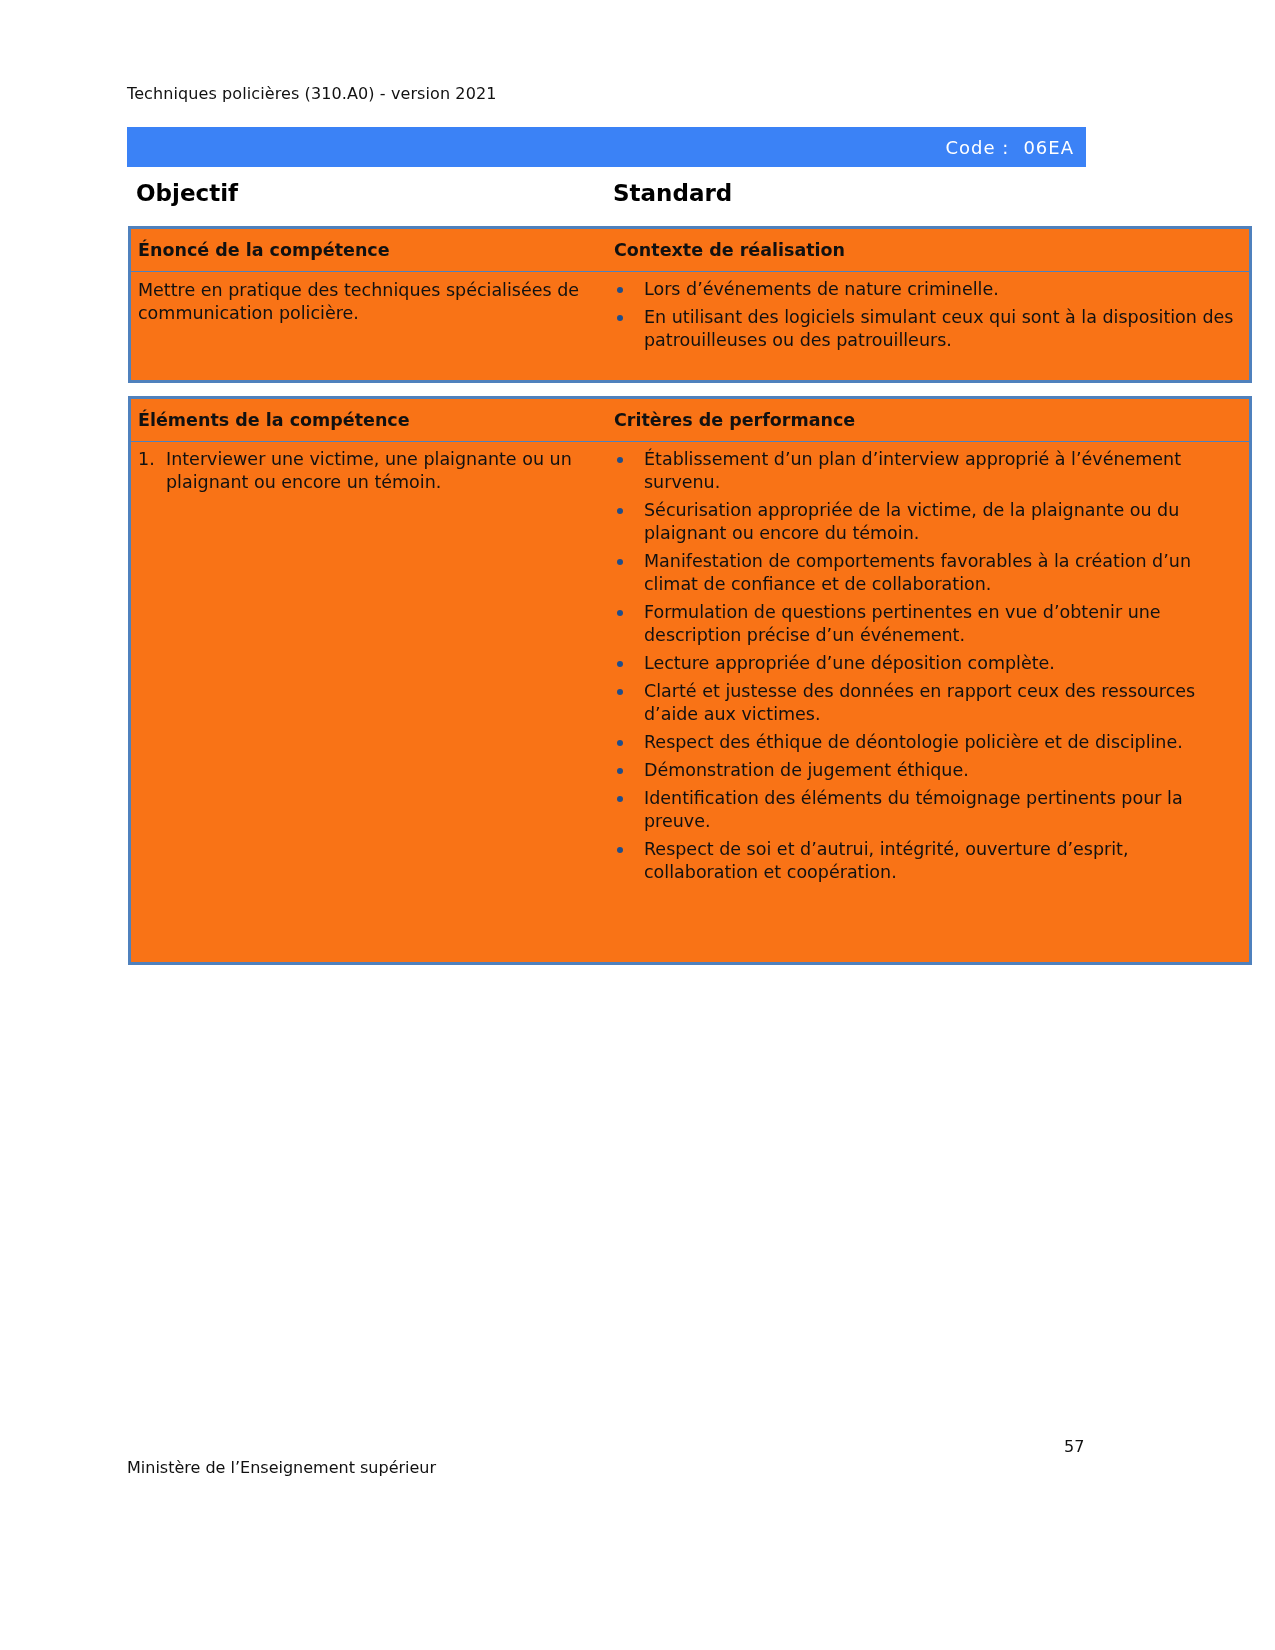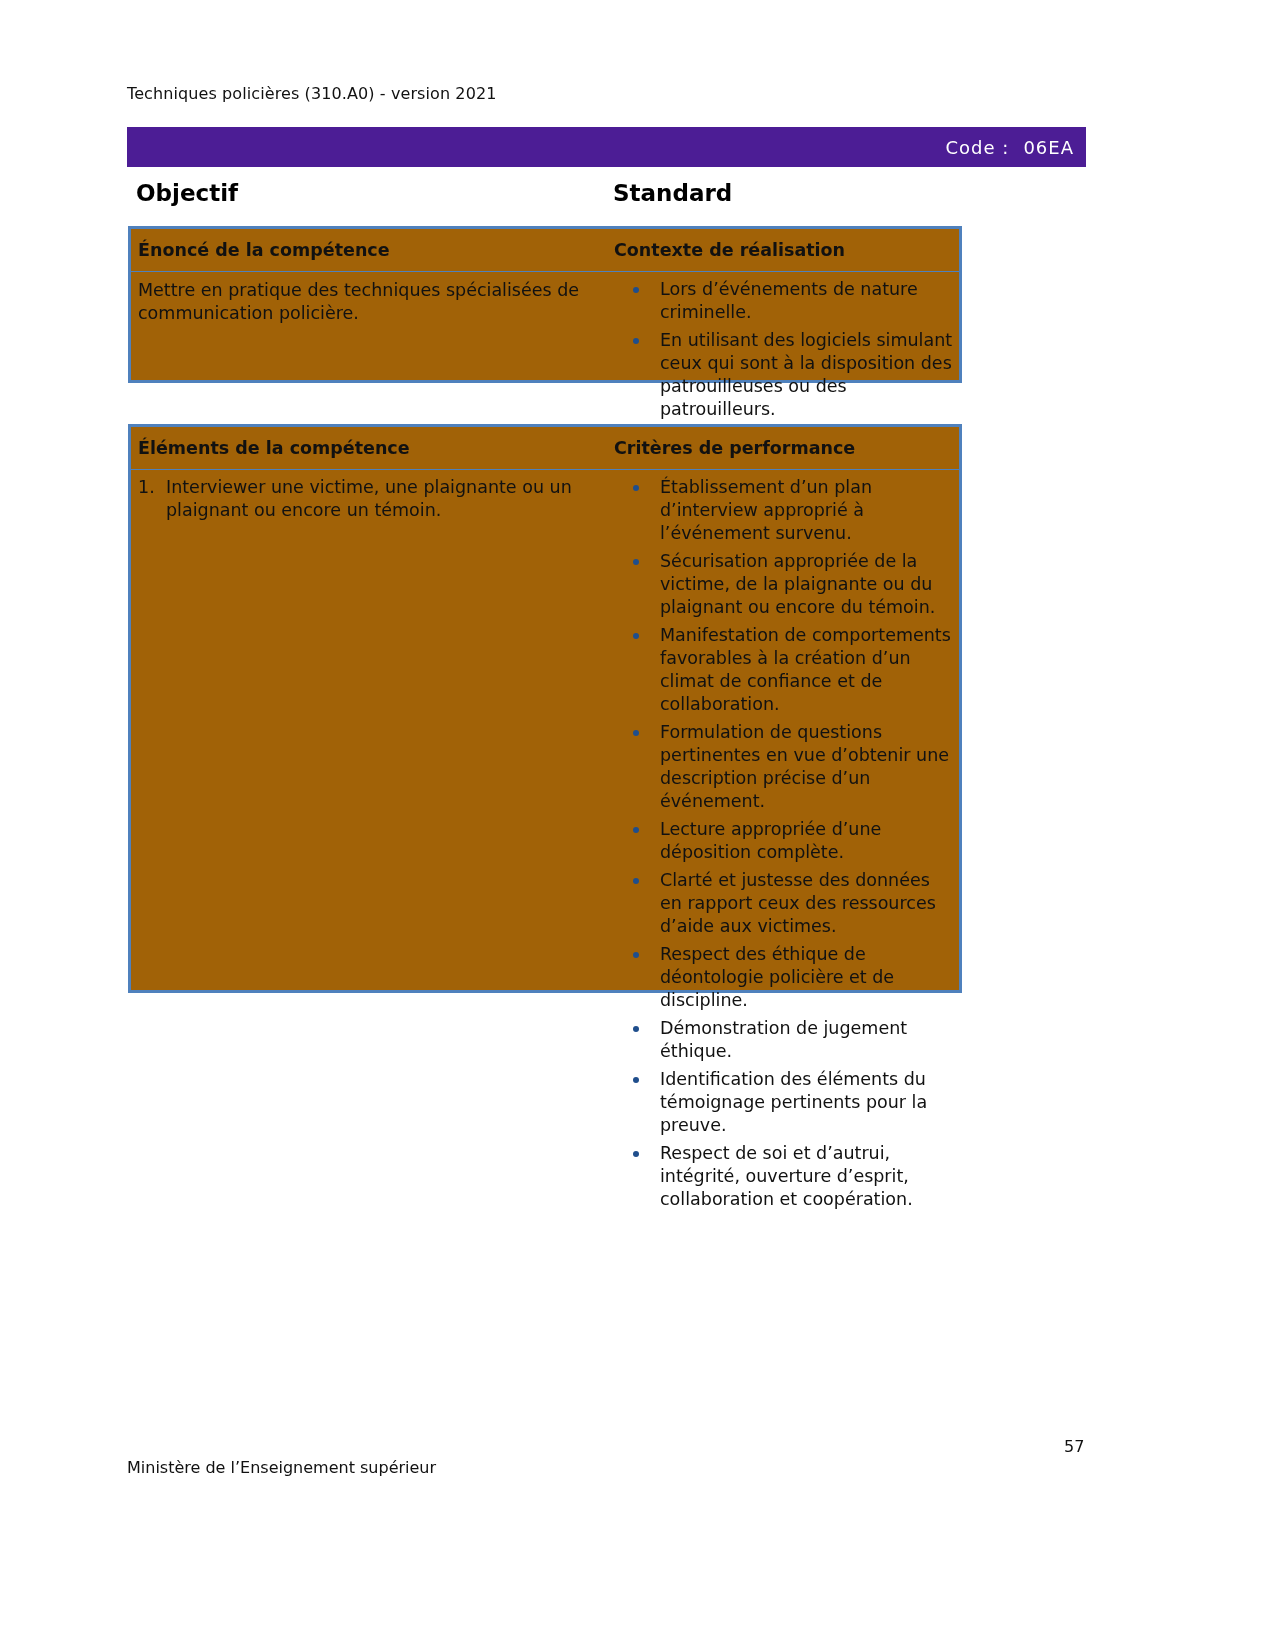--- a/index.html
+++ b/index.html
@@ -6,46 +6,46 @@
   body {
     width: 1275px; height: 1650px; position: relative; overflow: hidden;
     font-family: "DejaVu Sans", sans-serif; color: #111;
   }
   .running-head {
     position: absolute; left: 127px; top: 84px;
     font-size: 16px; color: #111; letter-spacing: 0.1px;
   }
   .code-bar {
     position: absolute; left: 127px; top: 127px; width: 959px; height: 40px;
-    background: #4c1d95; color: #ffffff; font-size: 18px;
+    background: #3b82f6; color: #ffffff; font-size: 18px;
     display: flex; align-items: center; justify-content: flex-end;
     box-sizing: border-box; padding-right: 12px; letter-spacing: 1px;
   }
   .code-bar .code-value { margin-left: 14px; }
   .section-head {
     position: absolute; top: 180px; font-size: 23px; font-weight: bold;
     color: #000000;
   }
   .sh-left { left: 136px; }
   .sh-right { left: 613px; }
 
   .box {
-    position: absolute; left: 128px; width: 834px;
-    border: 3px solid #4f81bd; box-sizing: border-box; background: #a16207;
+    position: absolute; left: 128px; width: 1124px;
+    border: 3px solid #4f81bd; box-sizing: border-box; background: #f97316;
   }
   .box-1 { top: 226px; height: 157px; }
-  .box-2 { top: 396px; height: 569px; margin-top: 28px; }
+  .box-2 { top: 396px; height: 569px; }
   .box .hdr {
     display: flex; height: 42px; border-bottom: 1px solid #4f81bd;
     align-items: center;
   }
   .box .hdr div { font-weight: bold; font-size: 17.5px; }
   .col-l { width: 477px; padding-left: 7px; box-sizing: border-box; }
   .col-r { flex: 1; padding-left: 6px; box-sizing: border-box; }
-  .box .body { display: flex; padding-top: 6px; gap: 16px; }
+  .box .body { display: flex; padding-top: 6px; }
   .body .col-l { font-size: 17.5px; line-height: 23px; padding-right: 10px; }
   .para { margin-top: 1px; }
 
   ul.bullets { list-style: none; margin: 0; padding: 0; }
   ul.bullets li {
     position: relative; padding-left: 30px; font-size: 17.5px; line-height: 23px;
     margin-bottom: 5px; padding-right: 6px;
   }
   ul.bullets li .dot {
     position: absolute; left: 3px; top: 9px; width: 6px; height: 6px;

